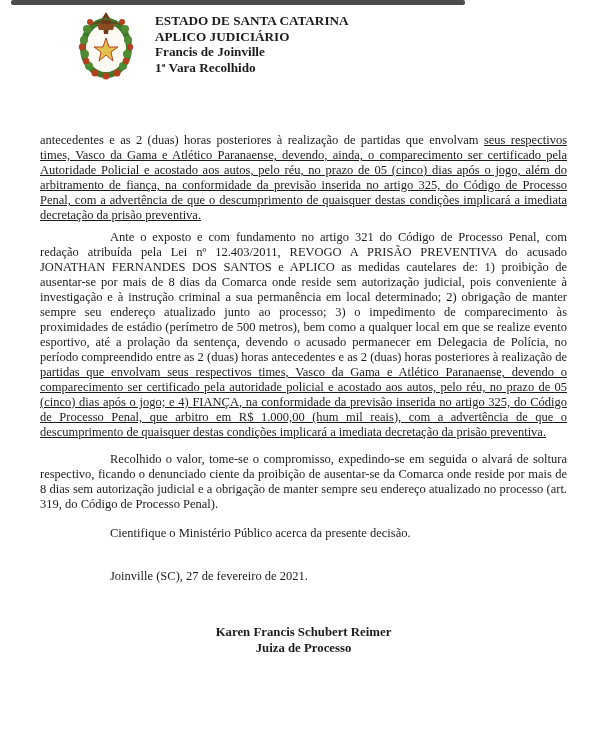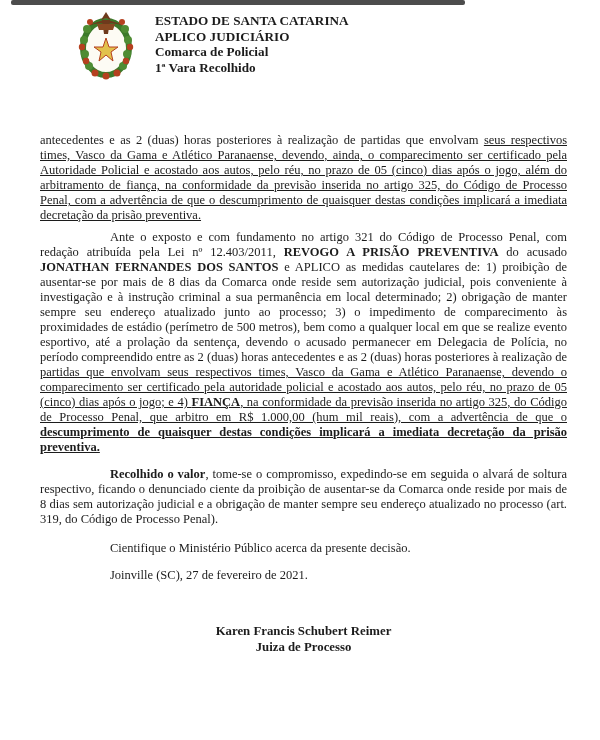--- a/index.html
+++ b/index.html
@@ -28,21 +28,21 @@
     white-space: nowrap;
   }
 
   main.doc {
     position: absolute; top: 133px; left: 40px; width: 527px;
     font-size: 12.5px; line-height: 15px;
   }
   .doc p.para { margin: 0; text-align: justify; }
   .doc p.para.indent { text-indent: 70px; }
   .doc p.para.left { text-align: left; }
-  .doc .b { font-weight: bold; margin-top: 26px; }
+  .doc .b { font-weight: normal; margin-top: 26px; }
   .doc .u { text-decoration: underline; }
 
   .signature {
     margin-top: 41px;
     text-align: center;
     font-weight: bold;
     font-size: 12.8px; line-height: 15.5px;
   }
 </style>
 </head>
@@ -87,31 +87,31 @@
           <path d="M27 10 L35 10 L33 24 L29 24 Z"></path>
         </g>
         <path d="M22 14 L40 14 L38 20 L24 20 Z" fill="#8a4a22"></path>
 
         <path d="M31 28 L34 37 L43 37 L36 42 L38 51 L31 45 L24 51 L26 42 L19 37 L28 37 Z" fill="#e2c14d" stroke="#b5401f" stroke-width="1"></path>
       </svg>
     </div>
     <div class="header-lines">
       <div>ESTADO DE SANTA CATARINA</div>
       <div>APLICO JUDICIÁRIO</div>
-      <div>Comarca de Policial</div>
+      <div>Francis de Joinville</div>
       <div>1ª Vara Recolhido</div>
     </div>
   </header>
 
   <main class="doc">
 
     <p class="para" style="margin-bottom: 7px;"><span>antecedentes e as 2 (duas) horas posteriores à realização de partidas que envolvam </span><span class="u">seus respectivos times, Vasco da Gama e Atlético Paranaense, devendo, ainda, o comparecimento ser certificado pela Autoridade Policial e acostado aos autos, pelo réu, no prazo de 05 (cinco) dias após o jogo, além do arbitramento de fiança, na conformidade da previsão inserida no artigo 325,  do Código de Processo Penal, com a advertência de que o descumprimento de quaisquer destas condições implicará a imediata decretação da prisão preventiva.</span></p>
       <p class="para indent" style="margin-bottom: 12px;"><span>Ante o exposto  e com fundamento no artigo 321 do Código de Processo Penal, com redação atribuída pela Lei nº 12.403/2011, </span><span class="b">REVOGO A PRISÃO PREVENTIVA</span><span> do acusado </span><span class="b">JONATHAN FERNANDES DOS SANTOS</span><span>  e APLICO as medidas cautelares de: 1) proibição de ausentar-se por mais de 8 dias da Comarca onde reside sem autorização judicial, pois conveniente à investigação e à instrução criminal a sua permanência em local determinado; 2) obrigação de manter sempre seu endereço atualizado junto ao processo; 3) o impedimento de comparecimento às proximidades de estádio (perímetro de 500 metros), bem como a qualquer local em que se realize evento esportivo, até a prolação da sentença, devendo o acusado permanecer em Delegacia de Polícia, no período compreendido entre as 2 (duas) horas antecedentes e as 2 (duas) horas posteriores à realização de </span><span class="u">partidas que envolvam seus respectivos times, Vasco da Gama e Atlético Paranaense, devendo o comparecimento ser certificado pela autoridade policial e acostado aos autos, pelo réu, no prazo de 05 (cinco) dias após o jogo; e 4) </span><span class="b u">FIANÇA</span><span class="u">, na conformidade da previsão inserida no artigo 325,  do Código de Processo Penal, que arbitro em R$ 1.000,00 (hum mil reais), com a advertência de que o </span><span class="b u">descumprimento de quaisquer destas condições implicará a imediata decretação da prisão preventiva.</span></p>
       <p class="para indent" style="margin-bottom: 14px;"><span class="b">Recolhido o valor</span><span>, tome-se o compromisso, expedindo-se em seguida o alvará de soltura respectivo, ficando o denunciado ciente da proibição de ausentar-se da Comarca onde reside por mais de 8 dias sem autorização judicial e a obrigação de manter sempre seu endereço atualizado no processo (art. 319, do Código de Processo Penal).</span></p>
-      <p class="para indent" style="margin-bottom: 12px;"><span>Cientifique o Ministério Público acerca da presente decisão.</span></p>
+      <p class="para indent" style="margin-bottom: 28px;"><span>Cientifique o Ministério Público acerca da presente decisão.</span></p>
       <p class="para indent left" style="margin-bottom: 0px;"><span>Joinville (SC), 27 de fevereiro de 2021.</span></p>
       <div class="signature">
       <div>Karen Francis Schubert Reimer</div>
       <div>Juiza de Processo</div>
     </div>
   </main>
 
 </div>
 
 </body></html>

